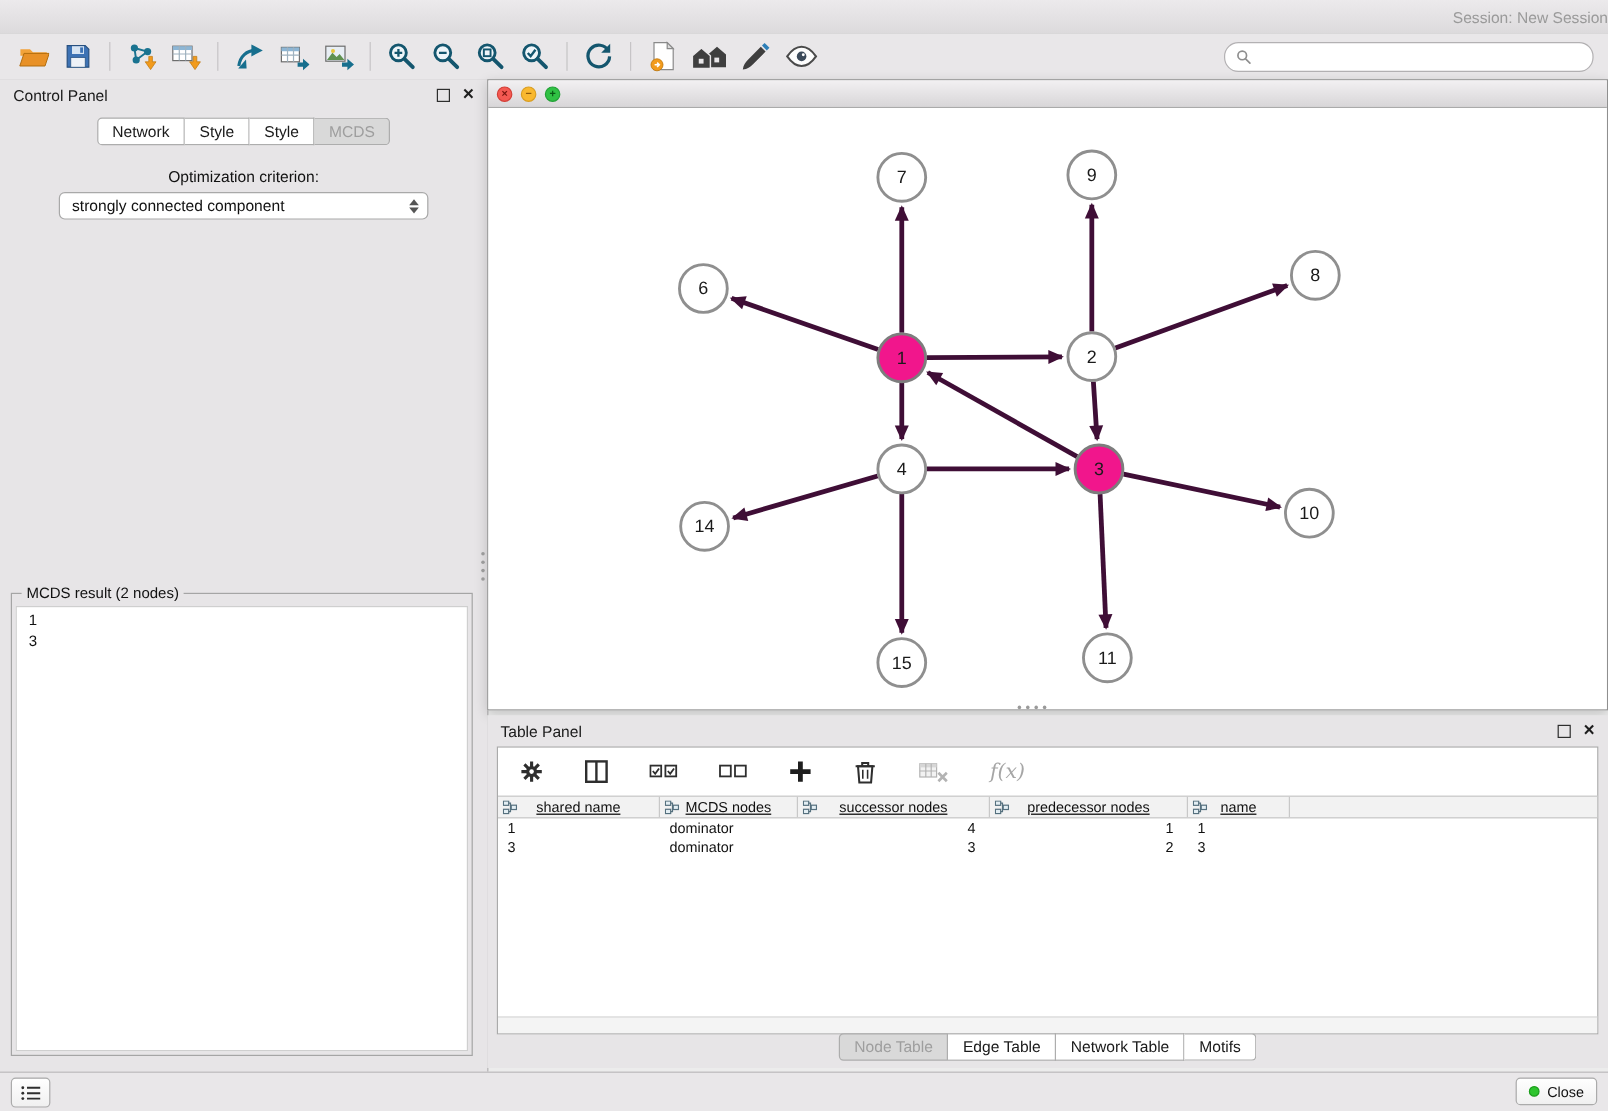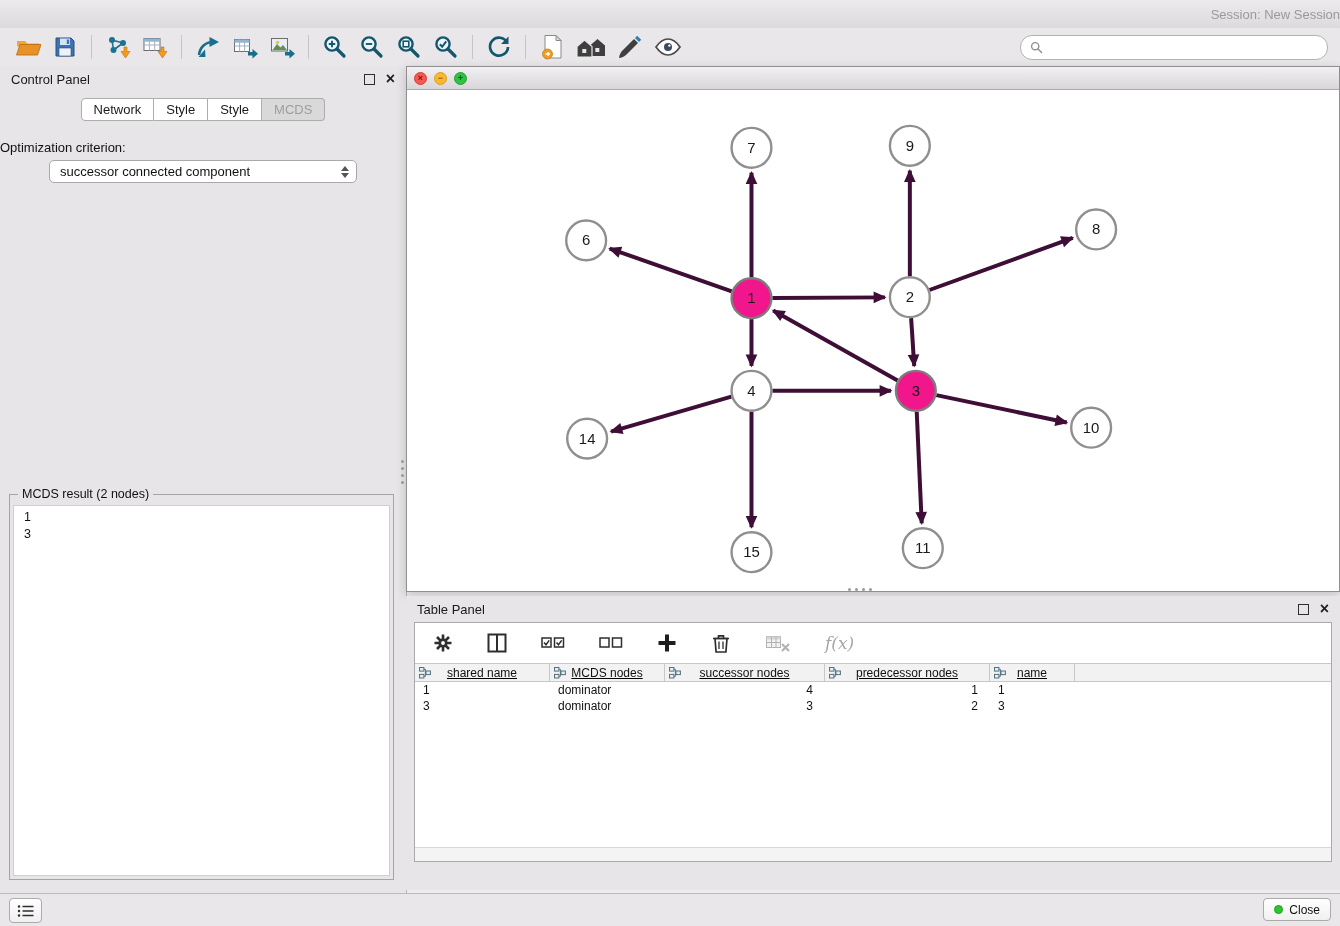--- a/index.html
+++ b/index.html
@@ -25,21 +25,21 @@
   .close-btn{font-size:16px;font-weight:bold;color:#1e1e1e;line-height:12px;}
   .seg-tabs{display:flex;justify-content:center;}
   .seg-tab{font-size:13px;padding:3px 12px;background:#fff;border:1px solid #adadad;border-left:none;color:#1a1a1a;}
   .seg-tab:first-child{border-left:1px solid #adadad;border-radius:4px 0 0 4px;}
   .seg-tab:last-child{border-radius:0 4px 4px 0;}
   .seg-tab.active{background:#d9d9d9;color:#9e9e9e;}
   
   .control-panel{position:absolute;left:0;top:66px;width:406px;height:828px;
     background:#e7e5e7;border-right:1px solid #b5b3b5;}
   .control-panel .seg-tabs{margin-top:6px;}
-  .opt-label{margin-top:19px;text-align:left;font-size:13px;color:#111;}
+  .opt-label{margin-top:19px;text-align:center;font-size:13px;color:#111;}
   .dropdown{margin:5px auto 0;width:308px;height:23px;background:#fff;border:1px solid #a9a9a9;
     border-radius:5px;display:flex;align-items:center;padding:0 5px 0 10px;font-size:13px;color:#111;box-sizing:border-box;}
   .stepper{margin-left:auto;display:flex;flex-direction:column;gap:2px;padding-right:2px;}
   .stepper i{display:block;width:0;height:0;border-left:4px solid transparent;border-right:4px solid transparent;}
   .stepper .up{border-bottom:5px solid #555;}
   .stepper .dn{border-top:5px solid #555;}
   .btn-row{display:flex;justify-content:center;gap:15px;margin-top:10px;}
   .mac-btn{font-family:inherit;font-size:13px;background:linear-gradient(#fff,#f1f1f1);
     border:1px solid #ababab;border-radius:4px;padding:3px 15px;color:#111;}
   .result-fieldset{position:absolute;left:9px;right:12px;top:428px;height:384px;border:1px solid #a5a5a5;}
@@ -241,21 +241,21 @@
     </span>
   </div>
   <div class="seg-tabs">
       <div class="seg-tab">Network</div>
       <div class="seg-tab">Style</div>
       <div class="seg-tab">Style</div>
       <div class="seg-tab active">MCDS</div>
     </div>
   <div class="opt-label">Optimization criterion:</div>
   <div class="dropdown">
-    <span>successor connected component</span>
+    <span>strongly connected component</span>
     <span class="stepper">
         <i class="up"></i>
         <i class="dn"></i>
       </span>
   </div>
   <div class="result-fieldset">
     <span class="result-legend">MCDS result (2 nodes)</span>
     <div class="result-content">1
 3</div>
   </div>
@@ -464,20 +464,26 @@
         <div class="tr">
           <div class="td left" style="width: 135px;">3</div>
           <div class="td left" style="width: 115px;">dominator</div>
           <div class="td right" style="width: 160px;">3</div>
           <div class="td right" style="width: 165px;">2</div>
           <div class="td left" style="width: 85px;">3</div>
         </div>
       </div>
     <div class="hscroll"></div>
   </div>
+  <div class="seg-tabs">
+      <div class="seg-tab active">Node Table</div>
+      <div class="seg-tab">Edge Table</div>
+      <div class="seg-tab">Network Table</div>
+      <div class="seg-tab">Motifs</div>
+    </div>
 </div>
 
 <div class="statusbar">
   <div class="list-btn">
     <svg width="20" height="18" viewBox="0 0 20 18">
       <g stroke="#2e2e2e" stroke-width="1.6">
           <path d="M6.5 4.5h11M6.5 9h11M6.5 13.5h11"></path>
         </g>
       <circle cx="3" cy="4.5" r="1.2" fill="#2e2e2e"></circle>
         <circle cx="3" cy="9" r="1.2" fill="#2e2e2e"></circle>

